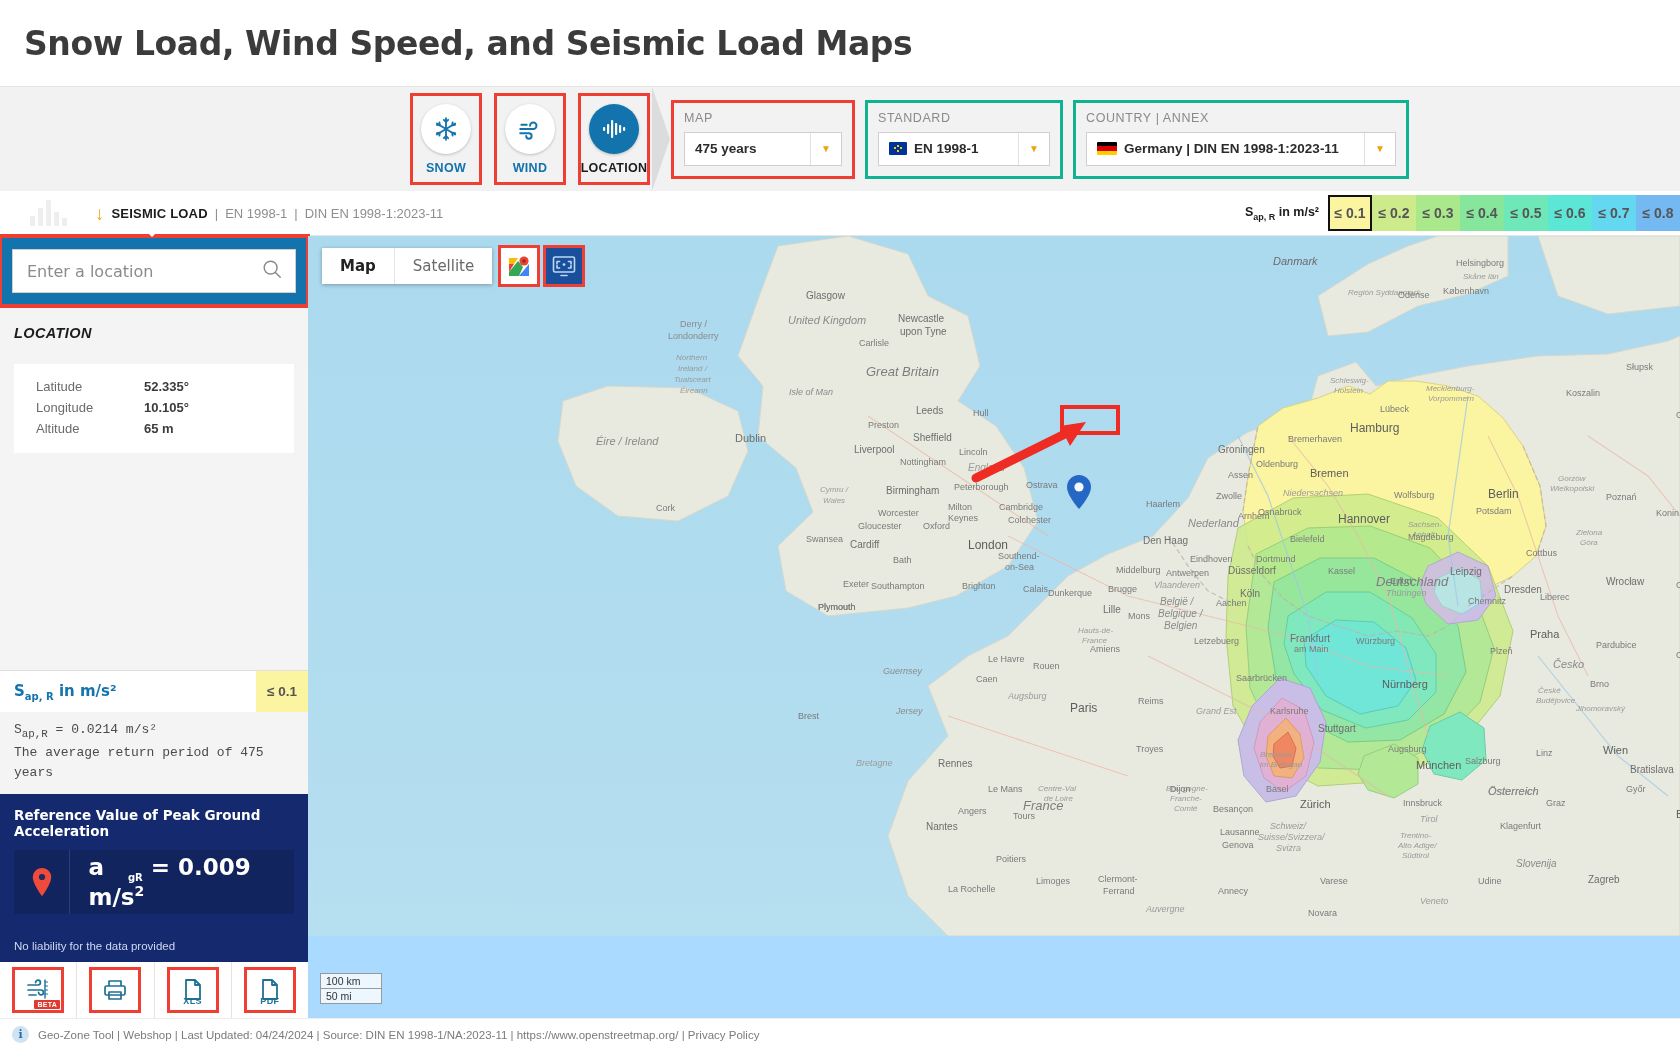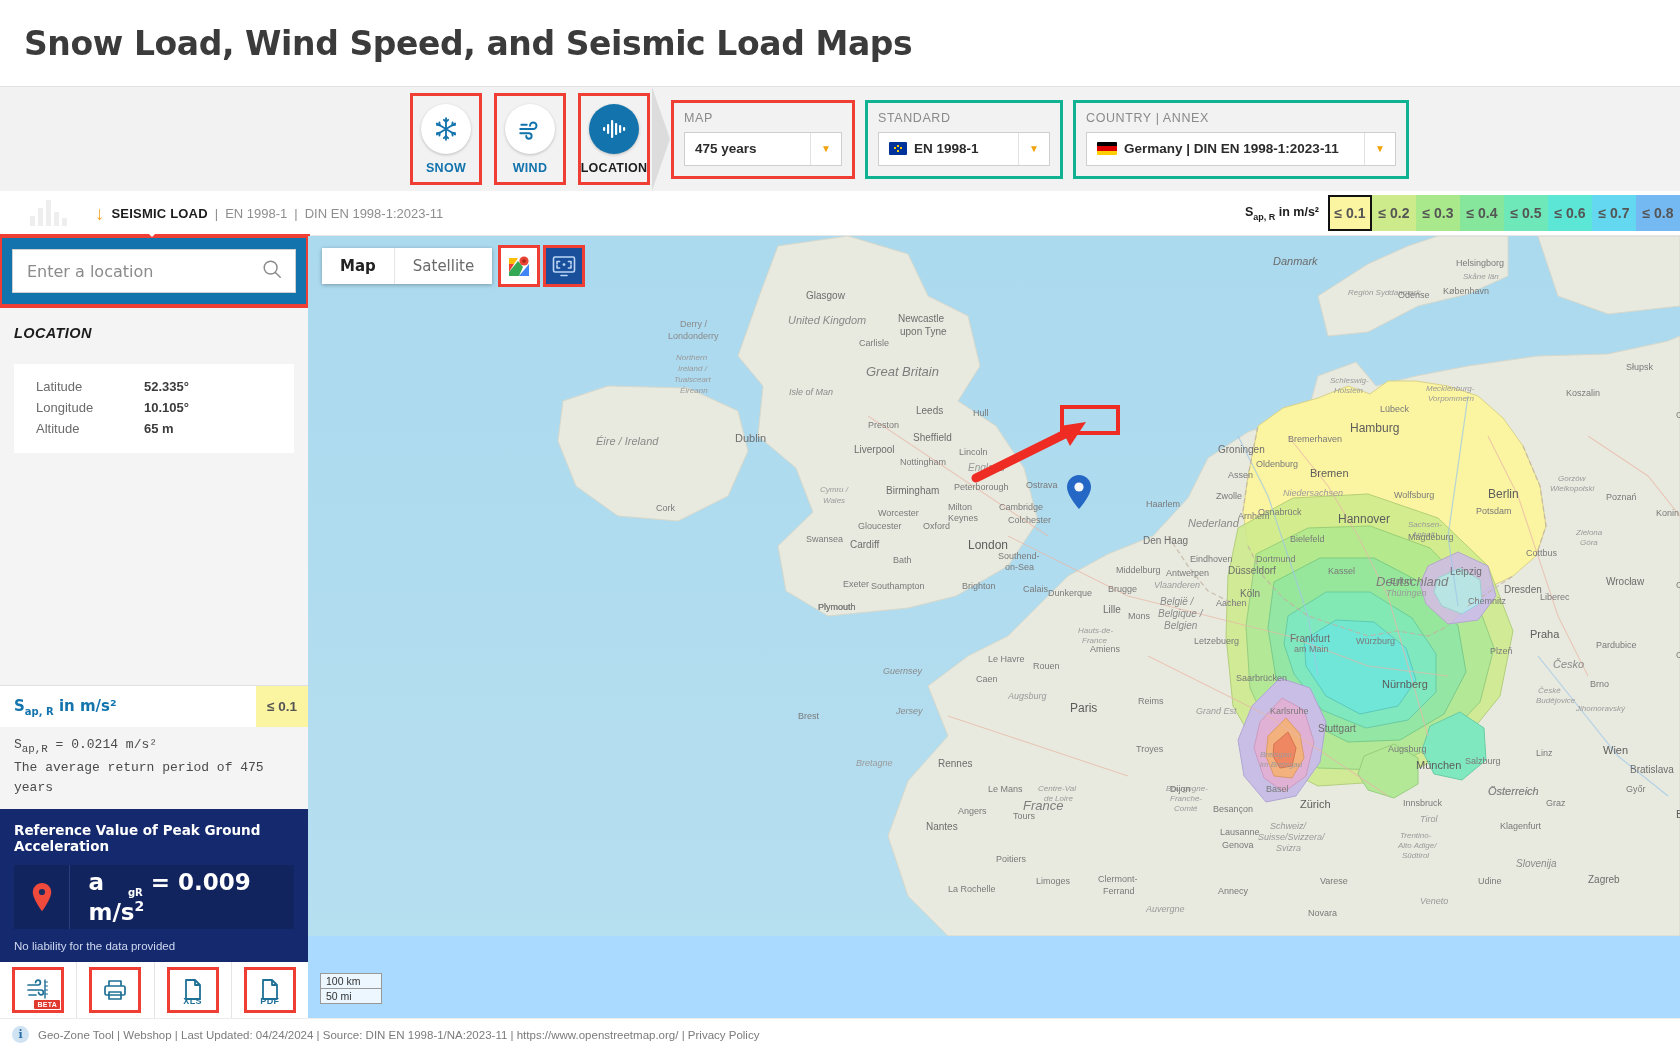--- a/index.html
+++ b/index.html
@@ -128,21 +128,21 @@
   .sr-desc { background:#f4f4f4; padding:8px 14px 11px; font-size:13px; color:#4b4b4b; line-height:1.55;
              font-family:Liberation Mono, monospace; }
 
   .agr-panel { background:#152a6e; padding:13px 14px 10px; }
   .agr-title { color:#fff; font-size:13.5px; font-weight:bold; margin-bottom:11px; font-family:"DejaVu Sans", sans-serif; }
   .agr-box { background:#12245e; display:flex; align-items:center; height:64px; }
   .agr-pin { width:62px; display:flex; align-items:center; justify-content:center; border-right:1px solid #2a3d80; height:100%; }
   .agr-val { color:#fff; font-size:23px; font-weight:bold; padding-left:18px; font-family:"DejaVu Sans", sans-serif; }
   .agr-val sub { font-size:10px;margin-left:24px; }
   .agr-val sup { font-size:14px; }
-  .agr-note { color:#cfd8ef; font-size:11.5px; margin-top:11px; }
+  .agr-note { color:#cfd8ef; font-size:11.5px; margin-top:26px; }
 
   .icon-row { background:#fff; display:flex; height:56px; align-items:center; }
   .icon-cell { flex:1; display:flex; align-items:center; justify-content:center; height:100%;
                border-right:1px solid #e4e4e4; position:relative; cursor:pointer; }
   .icon-cell:last-child { border-right:none; }
   .icon-btn { width:46px; height:40px; display:flex; align-items:center; justify-content:center;
               outline:3px solid #ef3e33; background:#fff; position:relative; }
 
   
   .map { flex:1; position:relative; overflow:hidden; background:#aadaff; }

